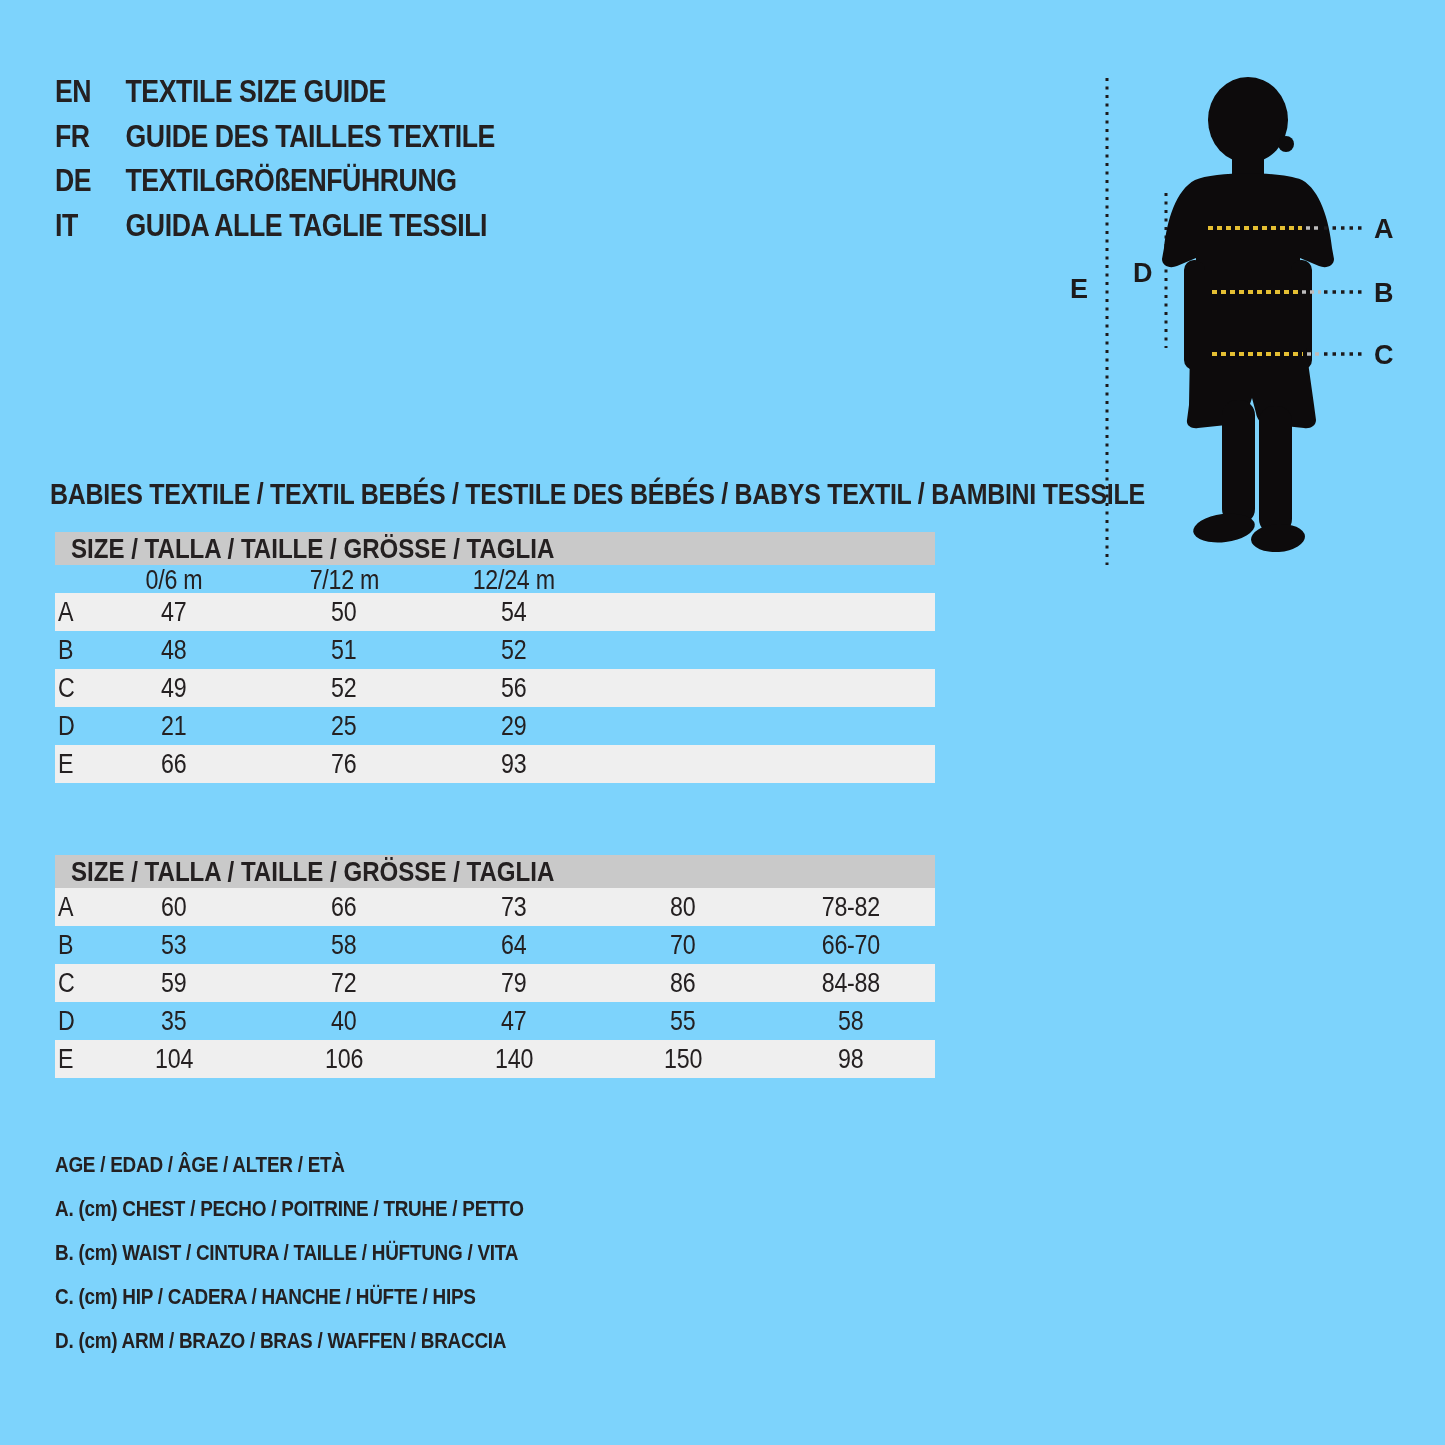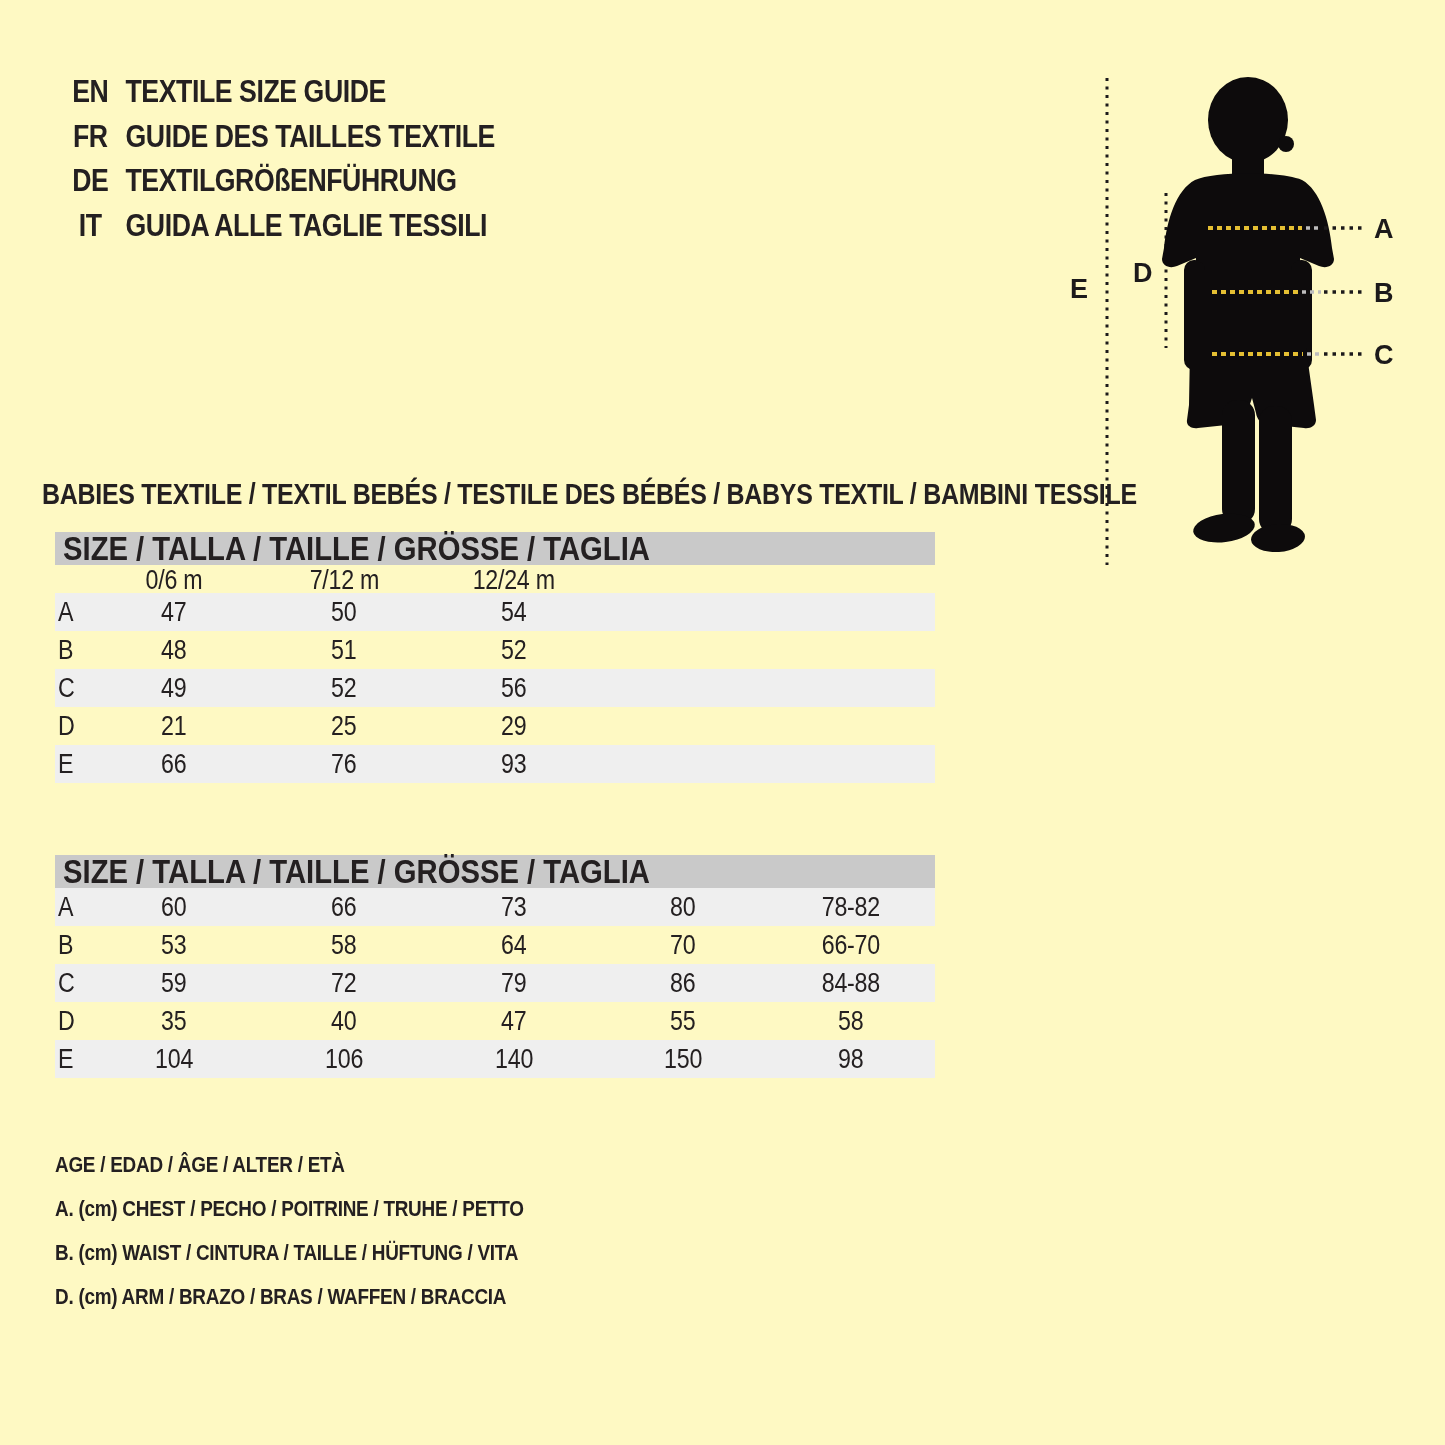--- a/index.html
+++ b/index.html
@@ -1,37 +1,37 @@
 <!DOCTYPE html>
 <html><head>
 <meta charset="utf-8">
 <style>
   html,body{margin:0;padding:0;background:#fff;}
   body{width:1445px;height:1445px;position:relative;overflow:hidden;
        font-family:"Liberation Sans",sans-serif;color:#242021;}
-  .sheet{position:absolute;inset:0;background:#fef9c3;text-align:center;}
+  .sheet{position:absolute;inset:0;background:#7dd3fc;}
 
   
   .cx{display:inline-block;transform:scaleX(0.86);transform-origin:0 50%;white-space:nowrap;}
   .cxc{display:inline-block;transform:scaleX(0.86);transform-origin:50% 50%;white-space:nowrap;}
 
   
   .langs{position:absolute;left:55px;top:70px;}
   .lang-row{display:flex;align-items:center;height:44.6px;
             font-size:31px;font-weight:bold;letter-spacing:-0.5px;}
   .lang-code{width:82px;flex:0 0 82px;}
 
   
-  .sec-title{position:absolute;left:42px;font-size:29px;font-weight:bold;
+  .sec-title{position:absolute;left:50px;font-size:29px;font-weight:bold;
              letter-spacing:-0.3px;line-height:32px;white-space:nowrap;}
 
   
   .tbl{position:absolute;left:55px;width:880px;}
   .size-bar{height:33px;background:#c9c9c9;display:flex;align-items:center;
-            padding-left:8px;font-size:34px;font-weight:bold;box-sizing:border-box;}
+            padding-left:16px;font-size:28px;font-weight:bold;box-sizing:border-box;}
   .t-grid{display:grid;grid-template-columns:34px 170px 170px 170px 168px 168px 1fr;}
   .col-head{height:28px;}
   .t-row{height:38px;}
   .t-row.odd{background:#efefef;}
   .cell{display:flex;align-items:center;justify-content:center;
         font-size:27px;letter-spacing:-0.3px;}
   .cell.lab{justify-content:flex-start;padding-left:3px;}
   .cell.head{font-weight:normal;}
 
   
@@ -348,17 +348,20 @@
     <div class="legend-row">
         <span class="cx">AGE / EDAD / ÂGE / ALTER / ETÀ</span>
       </div>
     <div class="legend-row">
         <span class="cx">A. (cm) CHEST / PECHO / POITRINE / TRUHE / PETTO</span>
       </div>
     <div class="legend-row">
         <span class="cx">B. (cm) WAIST / CINTURA / TAILLE / HÜFTUNG / VITA</span>
       </div>
     <div class="legend-row">
+        <span class="cx">C. (cm) HIP / CADERA / HANCHE / HÜFTE / HIPS</span>
+      </div>
+    <div class="legend-row">
         <span class="cx">D. (cm) ARM / BRAZO / BRAS / WAFFEN / BRACCIA</span>
       </div>
   </div>
 
 </div>
 
 </body></html>

